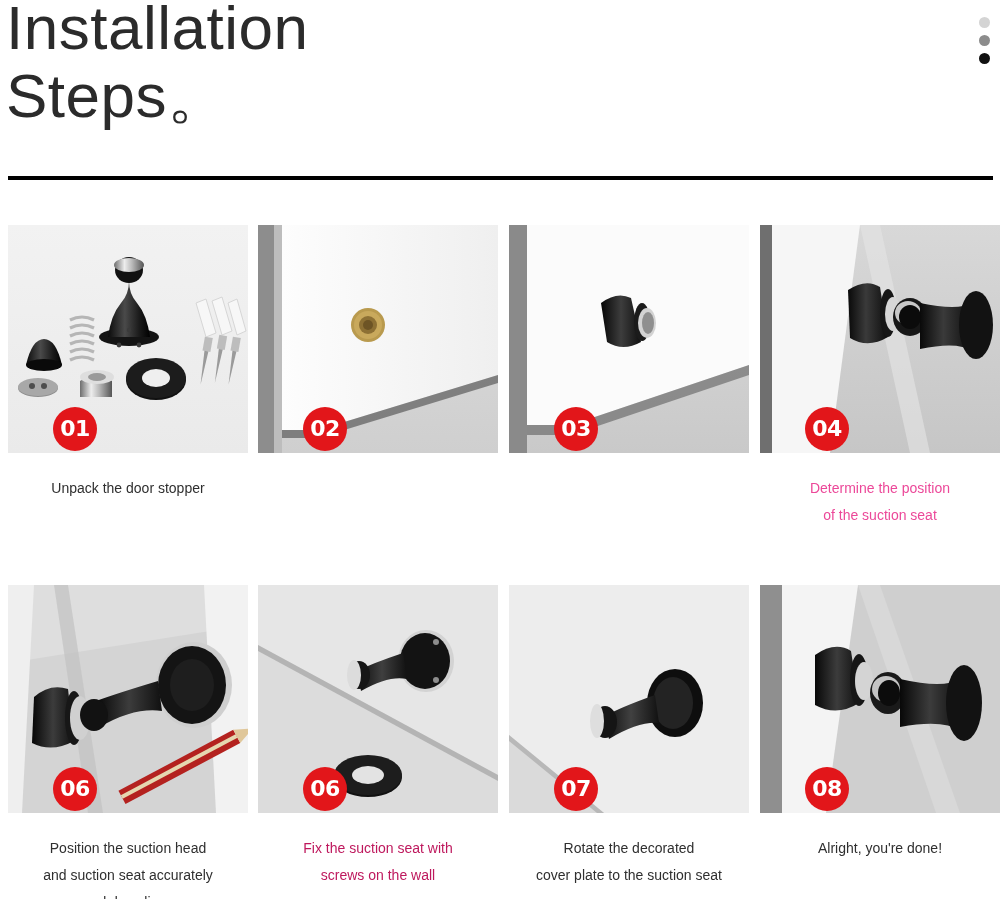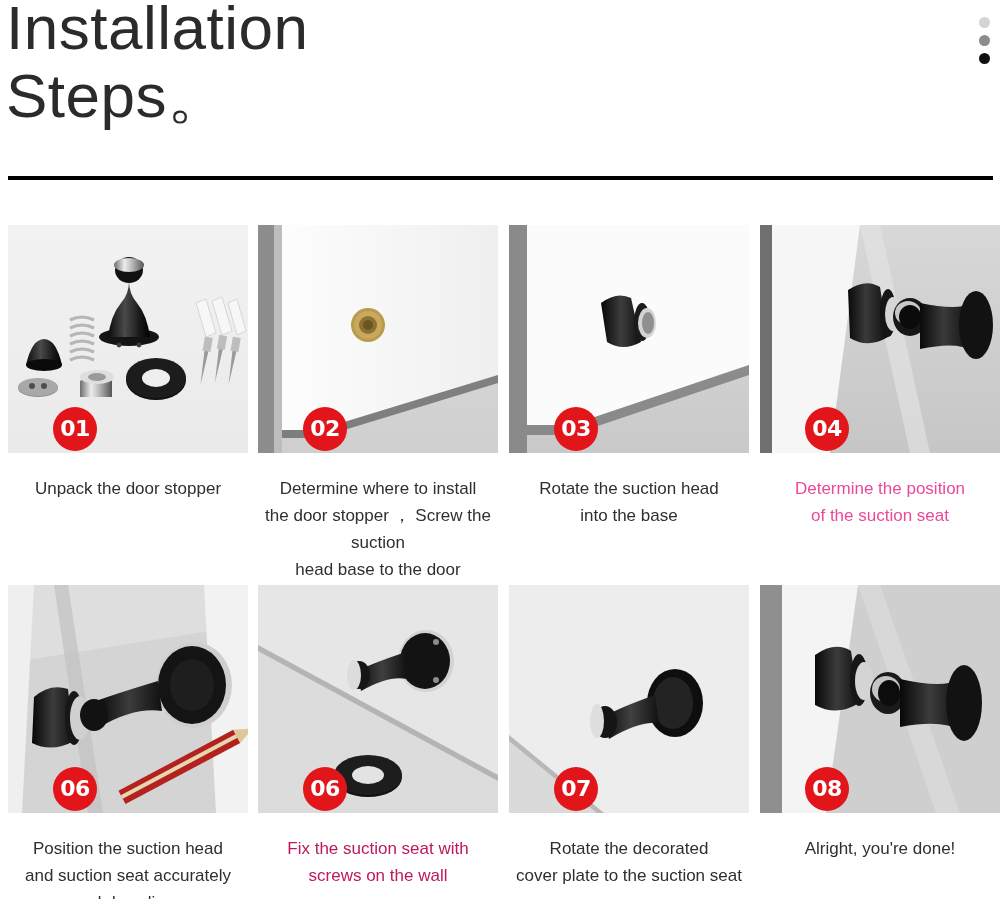--- a/index.html
+++ b/index.html
@@ -55,21 +55,21 @@
     letter-spacing:-0.5px;
     font-family:"DejaVu Sans","Liberation Sans",sans-serif;
     z-index:5;
     margin-left:41px;
   }
 
   .caption {
     width:240px;
     margin-top:22px;
     text-align:center;
-    font-size:17px;
+    font-size:14px;
     line-height:27px;
     color:#2f2f2f;
     white-space:pre-line;
     font-family:"Liberation Sans","DejaVu Sans",sans-serif;
   }
 </style>
 </head>
 <body>
 
 <div id="page">
@@ -196,23 +196,20 @@
 
             <g>
               <circle cx="110" cy="100" r="17" fill="#b99a4e"></circle>
               <circle cx="110" cy="100" r="14" fill="#c9a95c"></circle>
               <circle cx="110" cy="100" r="9" fill="#8d7034"></circle>
               <circle cx="110" cy="100" r="5" fill="#6d5425"></circle>
             </g>
           </svg>
           <div class="badge" style="background: rgb(226, 22, 26); color: rgb(255, 255, 255);">02</div>
         </div>
-        <div class="caption" style="color: rgb(47, 47, 47);">Determine where to install
-the door stopper ，  Screw the suction
-head base to the door</div>
       </div>
 
       <div class="cell c2">
         <div class="photo">
           <defs></defs>
           <svg viewBox="0 0 240 228" xmlns="http://www.w3.org/2000/svg">
             <defs>
               <linearGradient id="fl3" x1="0" y1="0" x2="0" y2="1">
                 <stop offset="0" stop-color="#dcdcdc"></stop>
                   <stop offset="1" stop-color="#c9c9c9"></stop>
@@ -230,22 +227,20 @@
 
             <g>
               <path d="M92 78 q16 -12 30 -5 l10 44 q-18 10 -34 0 z" fill="url(#cone3)"></path>
               <ellipse cx="133" cy="97" rx="8" ry="19" fill="#1b1b1b"></ellipse>
               <ellipse cx="138" cy="98" rx="9" ry="15" fill="#d3d3d3"></ellipse>
               <ellipse cx="139" cy="98" rx="6" ry="11" fill="#8f8f8f"></ellipse>
             </g>
           </svg>
           <div class="badge" style="background: rgb(226, 22, 26); color: rgb(255, 255, 255);">03</div>
         </div>
-        <div class="caption" style="color: rgb(47, 47, 47);">Rotate the suction head
-into the base</div>
       </div>
 
       <div class="cell c3">
         <div class="photo">
           <svg viewBox="0 0 240 228" xmlns="http://www.w3.org/2000/svg">
             <defs>
               <linearGradient id="tile4" x1="0" y1="0" x2="0" y2="1">
                 <stop offset="0" stop-color="#d8d8d8"></stop>
                   <stop offset="1" stop-color="#c6c6c6"></stop>
               </linearGradient>

